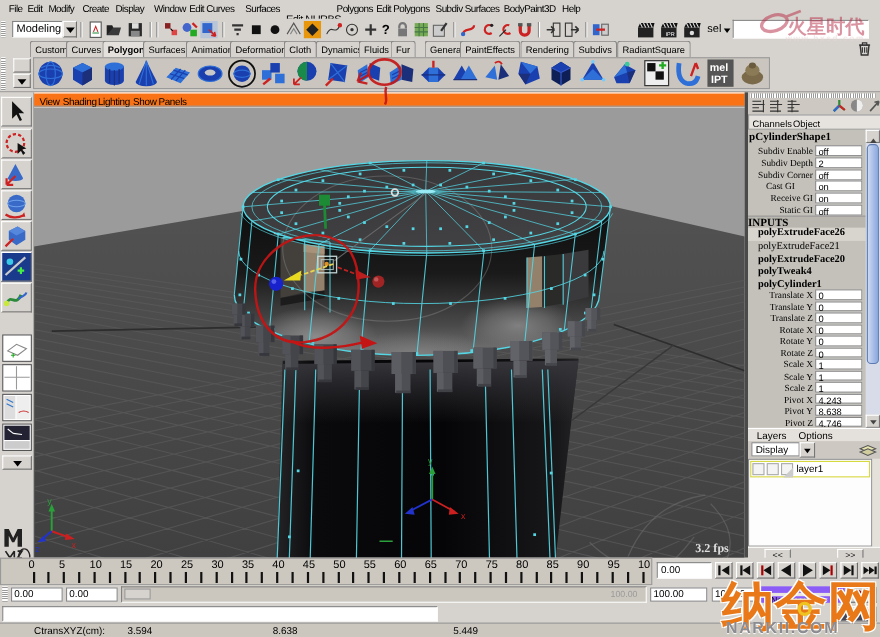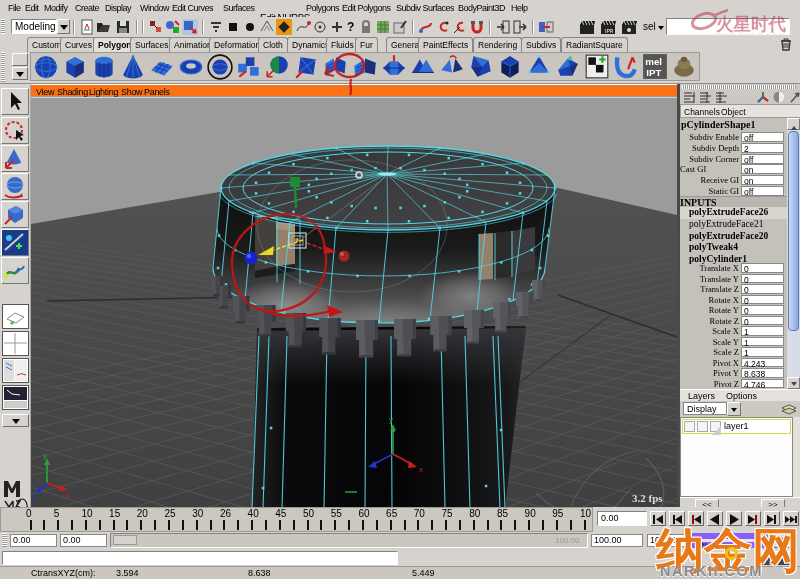--- a/index.html
+++ b/index.html
@@ -709,21 +709,21 @@
       <span style="position:absolute;left:40px;top:2px">Object</span>
     </div>
 <div class="abs" style="left:0px;top:34px;width:107px;height:271px;background:#c4c1ba"></div>
 <div class="abs" style="left:1px;top:35px;width:106px;height:12px;font-size:10px;font-weight:bold;font-family:'Liberation Serif',serif">pCylinderShape1</div>
 <div class="abs" style="left:0px;top:48px;width:59px;height:11px;font-size:8.5px;text-align:right;font-family:'Liberation Serif',serif">Subdiv Enable</div>
 <div class="abs" style="left:61px;top:48px;width:43px;height:10px;background:#fff;border:1px solid #888;font-size:8.5px;padding-left:2px">off</div>
 <div class="abs" style="left:0px;top:58.80000000000001px;width:59px;height:11px;font-size:8.5px;text-align:right;font-family:'Liberation Serif',serif">Subdiv Depth</div>
 <div class="abs" style="left:61px;top:58.80000000000001px;width:43px;height:10px;background:#fff;border:1px solid #888;font-size:8.5px;padding-left:2px">2</div>
 <div class="abs" style="left:0px;top:69.60000000000002px;width:59px;height:11px;font-size:8.5px;text-align:right;font-family:'Liberation Serif',serif">Subdiv Corner</div>
 <div class="abs" style="left:61px;top:69.60000000000002px;width:43px;height:10px;background:#fff;border:1px solid #888;font-size:8.5px;padding-left:2px">off</div>
-<div class="abs" style="left:0px;top:80.40000000000003px;width:59px;height:11px;font-size:8.5px;text-align:left;font-family:'Liberation Serif',serif">Cast GI</div>
+<div class="abs" style="left:0px;top:80.40000000000003px;width:59px;height:11px;font-size:8.5px;text-align:center;font-family:'Liberation Serif',serif">Cast GI</div>
 <div class="abs" style="left:61px;top:80.40000000000003px;width:43px;height:10px;background:#fff;border:1px solid #888;font-size:8.5px;padding-left:2px">on</div>
 <div class="abs" style="left:0px;top:91.20000000000005px;width:59px;height:11px;font-size:8.5px;text-align:right;font-family:'Liberation Serif',serif">Receive GI</div>
 <div class="abs" style="left:61px;top:91.20000000000005px;width:43px;height:10px;background:#fff;border:1px solid #888;font-size:8.5px;padding-left:2px">on</div>
 <div class="abs" style="left:0px;top:102.00000000000006px;width:59px;height:11px;font-size:8.5px;text-align:right;font-family:'Liberation Serif',serif">Static GI</div>
 <div class="abs" style="left:61px;top:102.00000000000006px;width:43px;height:10px;background:#fff;border:1px solid #888;font-size:8.5px;padding-left:2px">off</div>
 <div class="abs" style="left:0px;top:112px;width:107px;height:11px;background:#b9b6af;font-size:10px;font-weight:bold;font-family:'Liberation Serif',serif;border-top:1px solid #999">INPUTS</div>
 <div class="abs" style="left:0px;top:123px;width:107px;height:12px;background:#d8d5ce;font-size:9.5px;font-weight:bold;padding-left:9px;font-family:'Liberation Serif',serif">polyExtrudeFace26</div>
 <div class="abs" style="left:0px;top:134.8px;width:94px;height:12px;font-size:9.5px;font-weight:normal;padding-left:9px;font-family:'Liberation Serif',serif">polyExtrudeFace21</div>
 <div class="abs" style="left:0px;top:146.60000000000002px;width:107px;height:12px;font-size:9.5px;font-weight:bold;padding-left:9px;font-family:'Liberation Serif',serif">polyExtrudeFace20</div>
 <div class="abs" style="left:0px;top:158.40000000000003px;width:107px;height:12px;font-size:9.5px;font-weight:bold;padding-left:9px;font-family:'Liberation Serif',serif">polyTweak4</div>
@@ -828,21 +828,21 @@
 <div class="abs" style="left:555.8px;top:13px;width:2px;height:10px;background:#111"></div>
 <div class="abs" style="left:569.7px;top:13px;width:2px;height:10px;background:#111"></div>
 <div class="abs" style="left:583.5px;top:13px;width:2px;height:10px;background:#111"></div>
 <div class="abs" style="left:26.0px;top:1px;font-size:10px;color:#000">0</div>
 <div class="abs" style="left:53.7px;top:1px;font-size:10px;color:#000">5</div>
 <div class="abs" style="left:81.4px;top:1px;font-size:10px;color:#000">10</div>
 <div class="abs" style="left:109.1px;top:1px;font-size:10px;color:#000">15</div>
 <div class="abs" style="left:136.8px;top:1px;font-size:10px;color:#000">20</div>
 <div class="abs" style="left:164.5px;top:1px;font-size:10px;color:#000">25</div>
 <div class="abs" style="left:192.2px;top:1px;font-size:10px;color:#000">30</div>
-<div class="abs" style="left:219.9px;top:1px;font-size:10px;color:#000">26</div>
+<div class="abs" style="left:219.9px;top:1px;font-size:10px;color:#000">35</div>
 <div class="abs" style="left:247.6px;top:1px;font-size:10px;color:#000">40</div>
 <div class="abs" style="left:275.3px;top:1px;font-size:10px;color:#000">45</div>
 <div class="abs" style="left:303.0px;top:1px;font-size:10px;color:#000">50</div>
 <div class="abs" style="left:330.7px;top:1px;font-size:10px;color:#000">55</div>
 <div class="abs" style="left:358.4px;top:1px;font-size:10px;color:#000">60</div>
 <div class="abs" style="left:386.1px;top:1px;font-size:10px;color:#000">65</div>
 <div class="abs" style="left:413.8px;top:1px;font-size:10px;color:#000">70</div>
 <div class="abs" style="left:441.5px;top:1px;font-size:10px;color:#000">75</div>
 <div class="abs" style="left:469.2px;top:1px;font-size:10px;color:#000">80</div>
 <div class="abs" style="left:496.9px;top:1px;font-size:10px;color:#000">85</div>

